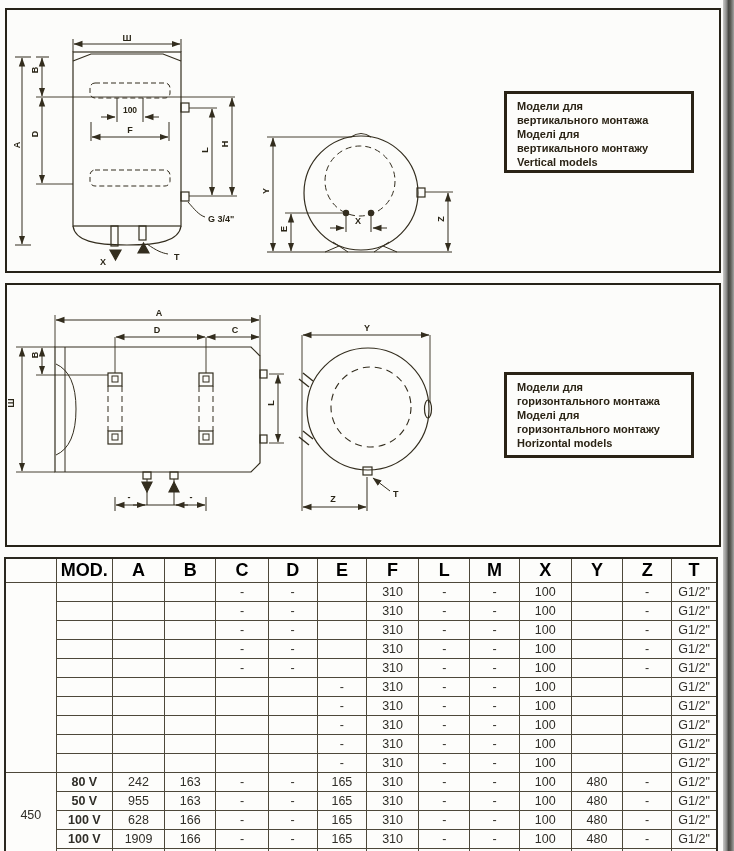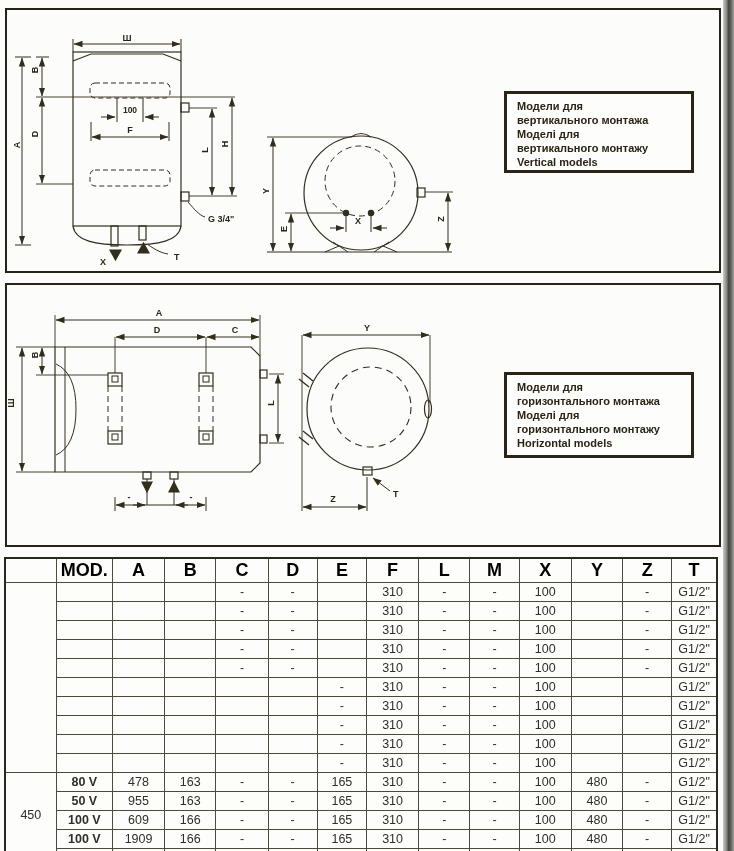--- a/index.html
+++ b/index.html
@@ -430,21 +430,21 @@
           <td>-</td>
           <td>-</td>
           <td>100</td>
           <td class="erased"></td>
           <td class="erased"></td>
           <td>G1/2"</td>
         </tr>
         <tr>
           <td rowspan="5" class="groupcell">450</td>
           <td class="mod">80 V</td>
-          <td>478</td>
+          <td>242</td>
           <td>163</td>
           <td>-</td>
           <td>-</td>
           <td>165</td>
           <td>310</td>
           <td>-</td>
           <td>-</td>
           <td>100</td>
           <td>480</td>
           <td>-</td>
@@ -460,21 +460,21 @@
           <td>310</td>
           <td>-</td>
           <td>-</td>
           <td>100</td>
           <td>480</td>
           <td>-</td>
           <td>G1/2"</td>
         </tr>
         <tr>
           <td class="mod">100 V</td>
-          <td>609</td>
+          <td>628</td>
           <td>166</td>
           <td>-</td>
           <td>-</td>
           <td>165</td>
           <td>310</td>
           <td>-</td>
           <td>-</td>
           <td>100</td>
           <td>480</td>
           <td>-</td>

